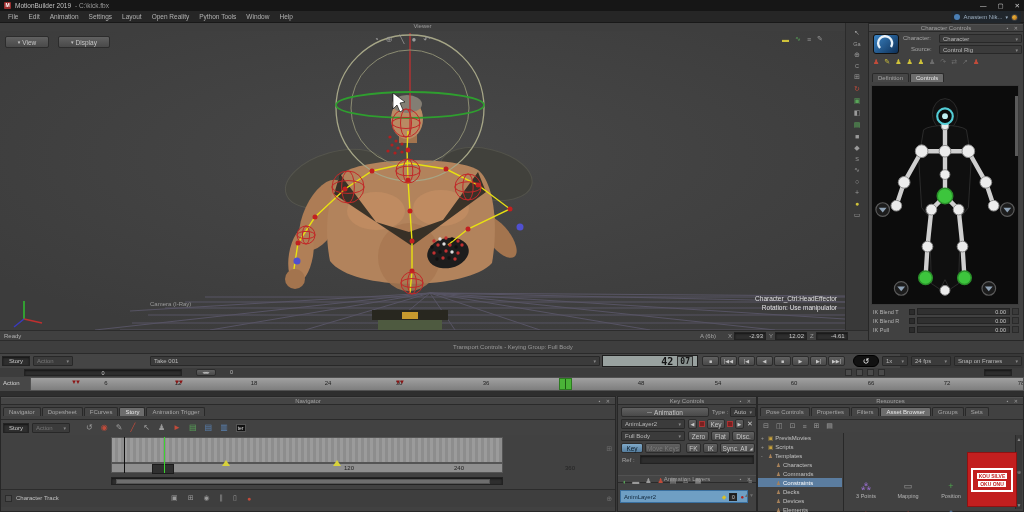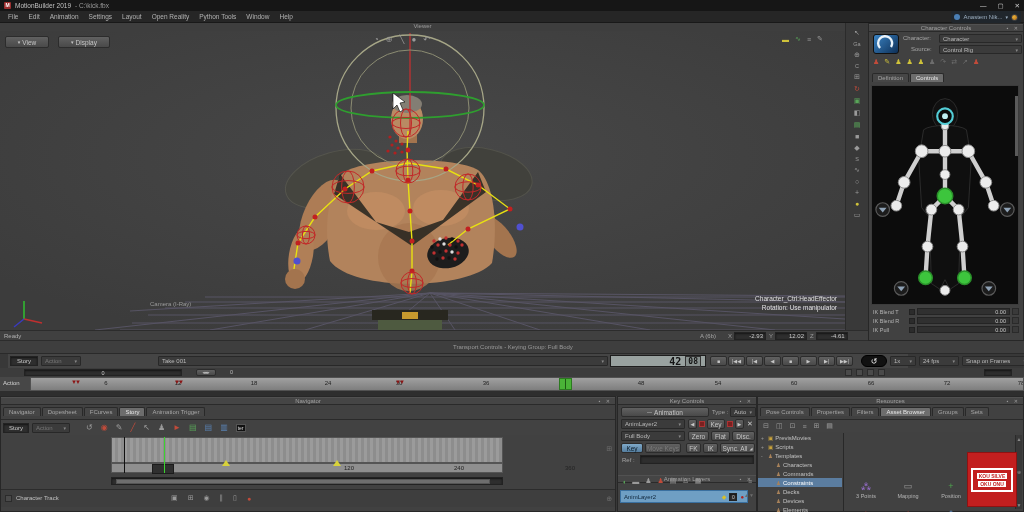--- a/index.html
+++ b/index.html
@@ -430,31 +430,31 @@
           <span style="font-size:6px;color:#9a9a9a">Z</span>
           <span class="sunk" style="width:32px;height:8px;font-size:6px;display:flex;align-items:center;justify-content:flex-end;padding:0 2px">-4.61</span>
         </span>
       </div>
   </div>
 
   <div class="abs" style="left:0;top:341px;width:1024px;height:13px;background:#3e3e3e;border-bottom:1px solid #2a2a2a">
     <span class="abs" style="left:453px;top:3px;font-size:6px;color:#9a9a9a">Transport Controls   -   Keying Group: Full Body</span>
   </div>
 
-  <div class="abs" style="left:8px;top:354px;width:900px;height:14px;background:#454545">
+  <div class="abs" style="left:0;top:354px;width:900px;height:14px;background:#454545">
     <span class="sunk abs" style="left:2px;top:2px;width:28px;height:10px;display:flex;align-items:center;justify-content:center;font-size:6px">Story</span>
     <div class="dd dim abs" style="left:33px;top:2px;width:40px;height:10px">
         <span>Action</span>
       </div>
     <div class="dd abs" style="left:150px;top:2px;width:450px;height:10px">
         <span>Take 001</span>
       </div>
     <div class="lcd abs" style="left:602px;top:1px;width:96px;height:12px;font-size:10px">
       <span>42</span>
-      <span class="lcdsub">08</span>
+      <span class="lcdsub">07</span>
     </div>
     <div class="abs" style="left:702px;top:2px;display:flex;gap:1px">
 
     <span class="btn" style="width:17px;height:10px;font-size:5px">■</span>
         <span class="btn" style="width:17px;height:10px;font-size:5px">|◀◀</span>
         <span class="btn" style="width:17px;height:10px;font-size:5px">|◀</span>
         <span class="btn" style="width:17px;height:10px;font-size:5px">◀</span>
         <span class="btn" style="width:17px;height:10px;font-size:5px">■</span>
         <span class="btn" style="width:17px;height:10px;font-size:5px">▶</span>
         <span class="btn" style="width:17px;height:10px;font-size:5px">▶|</span>

